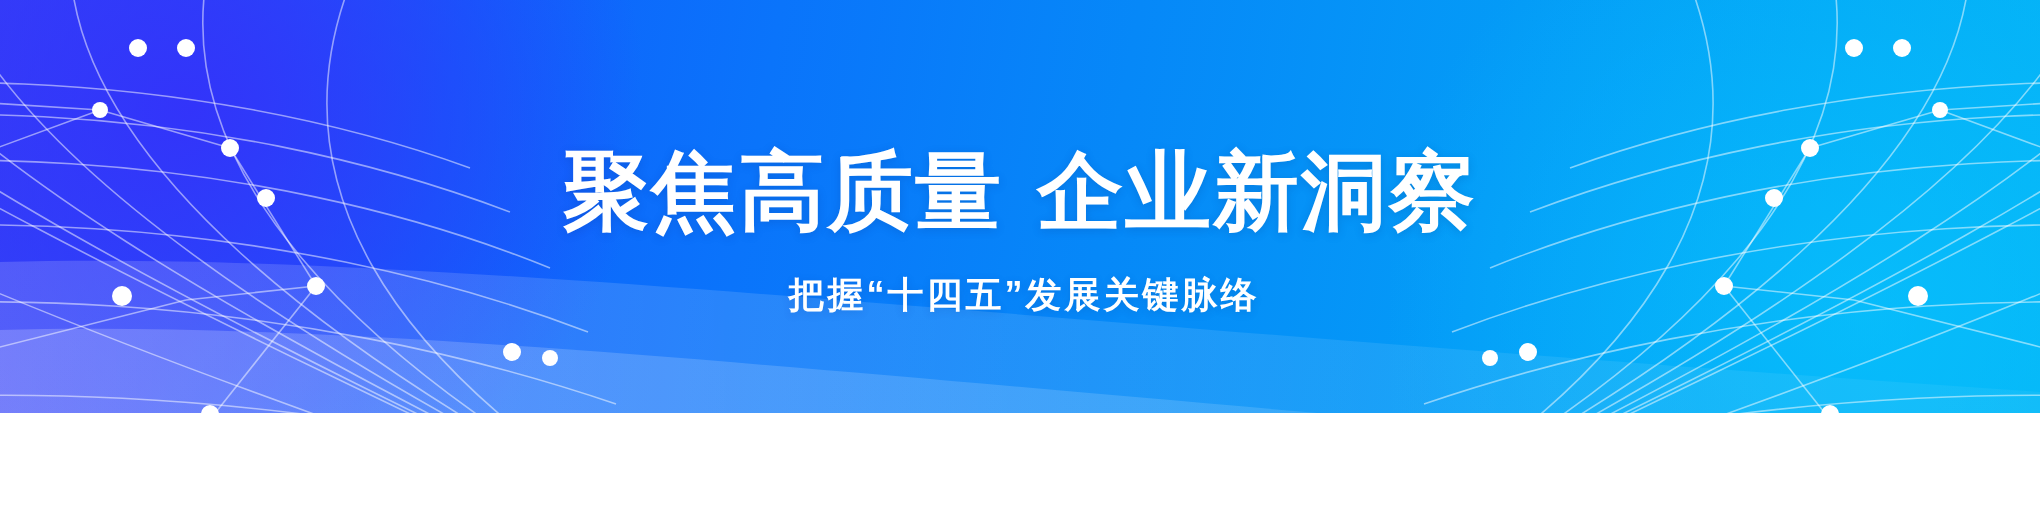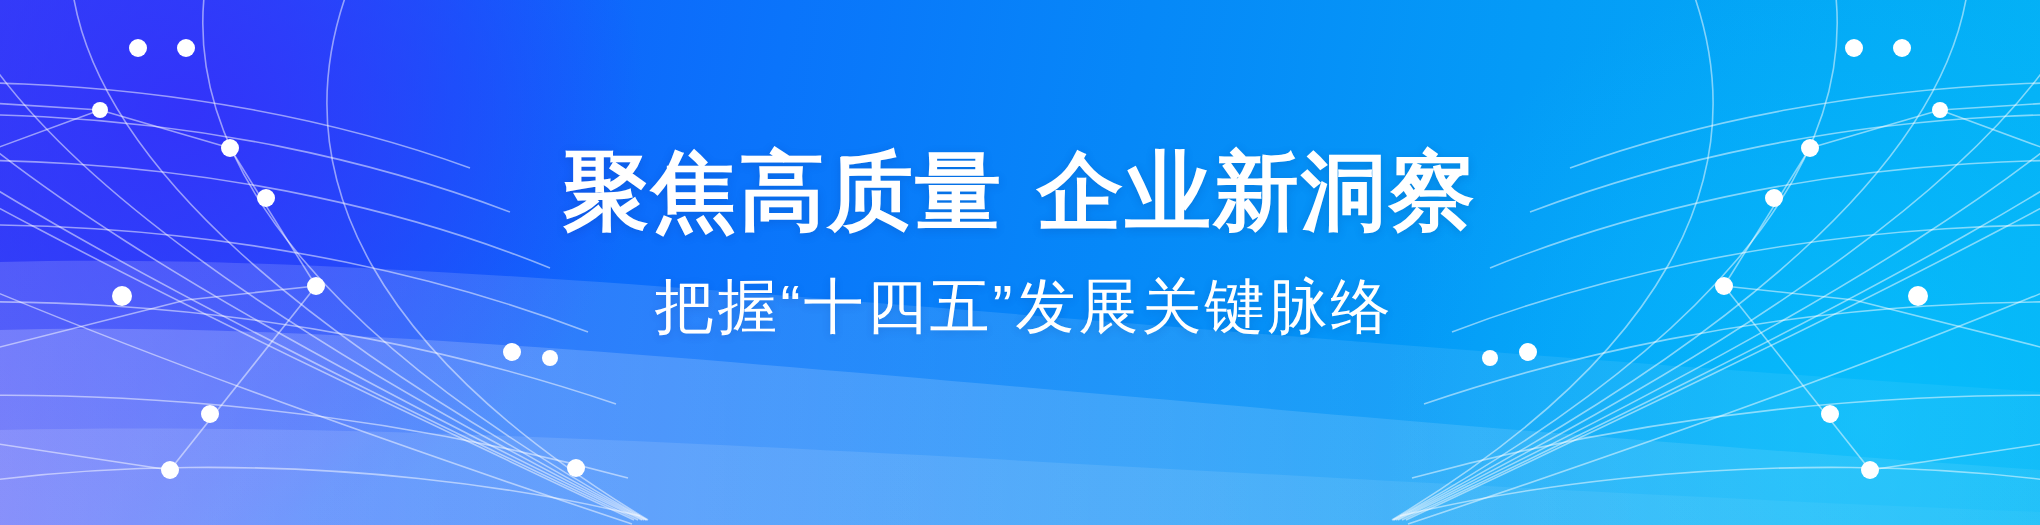--- a/index.html
+++ b/index.html
@@ -5,21 +5,21 @@
   html, body {
     margin: 0;
     padding: 0;
     background: #ffffff;
   }
   * { box-sizing: border-box; }
 
   #banner {
     position: relative;
     width: 2040px;
-    height: 525px;
+    height: 413px;
     overflow: hidden;
     font-family: "Liberation Sans", "DejaVu Sans", sans-serif;
     background: linear-gradient(100deg,
         #3a3df7 0%,
         #2b49f9 9%,
         #1060fc 22%,
         #0a74fb 37%,
         #0688f8 54%,
         #049bf7 72%,
         #03aaf6 87%,
@@ -76,23 +76,23 @@
     line-height: 1;
     font-weight: 700;
     color: #ffffff;
     letter-spacing: 2px;
     white-space: nowrap;
     text-shadow: 0 2px 10px rgba(0, 40, 120, 0.18);
   }
   .headline .gap { display: inline-block; width: 34px; }
   .subline {
     margin: 43px 0 0 8px;
-    font-size: 60px;
+    font-size: 36px;
     line-height: 1;
-    font-weight: 400;
+    font-weight: 700;
     color: #ffffff;
     letter-spacing: 3px;
     white-space: nowrap;
     text-shadow: 0 2px 9px rgba(0, 40, 120, 0.16);
   }
 </style>
 </head>
 <body>
 
 <div id="banner">

